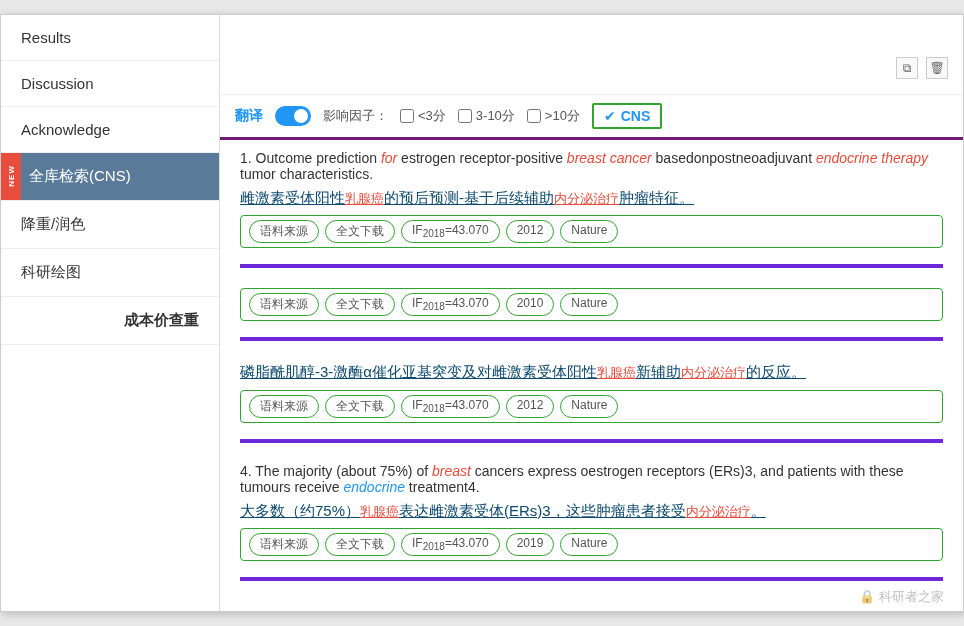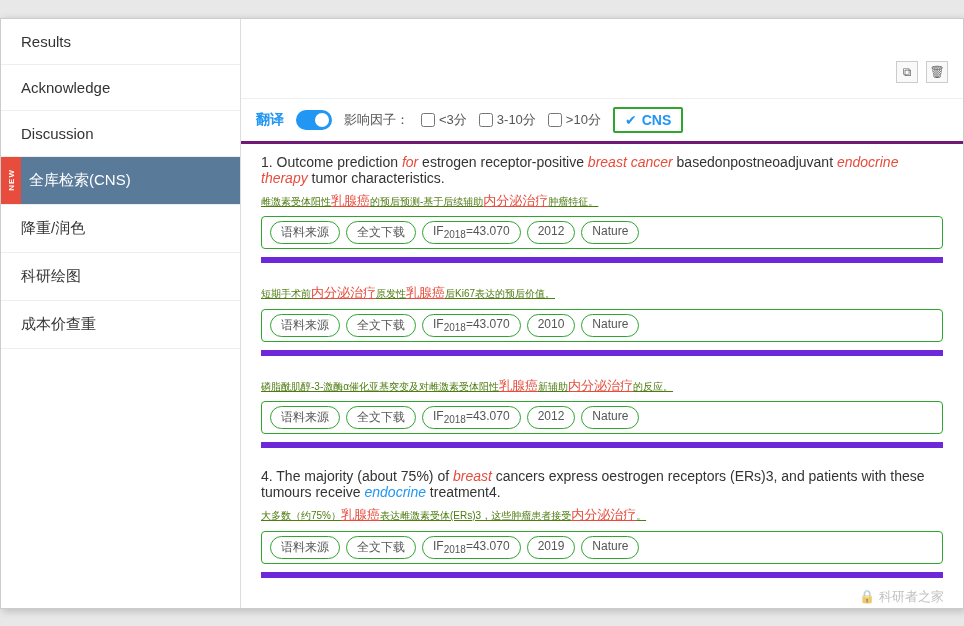--- a/index.html
+++ b/index.html
@@ -1,25 +1,25 @@
 <!DOCTYPE html>
 <html><head>
   <meta charset="utf-8">
   <style>
     * { box-sizing: border-box; margin: 0; padding: 0; }
     body { font-family: 'Arial', sans-serif; background: #e8e8e8; display: flex; justify-content: center; align-items: center; min-height: 100vh; }
     .container { width: 964px; background: #e8e8e8; display: flex; border: 1px solid #ccc; box-shadow: 2px 2px 8px rgba(0,0,0,0.2); }
     
     
-    .sidebar { width: 240px; background: #fff; border-right: 1px solid #ddd; flex-shrink: 0; }
+    .sidebar { width: 219px; background: #fff; border-right: 1px solid #ddd; flex-shrink: 0; }
     .sidebar-item { padding: 14px 20px; font-size: 15px; color: #333; cursor: pointer; border-bottom: 1px solid #eee; position: relative; }
     .sidebar-item-new { padding: 14px 20px 14px 28px; font-size: 15px; color: #333; cursor: pointer; border-bottom: 1px solid #eee; position: relative; background: #5a7a9a; color: #fff; }
     .new-badge-wrap { position: absolute; left: 0; top: 0; bottom: 0; width: 20px; background: #e74c3c; display: flex; align-items: center; justify-content: center; }
     .new-badge-text { color: #fff; font-size: 8px; font-weight: bold; writing-mode: vertical-rl; transform: rotate(180deg); letter-spacing: 1px; }
-    .sidebar-bold { font-weight: normal; color: #333; }
+    .sidebar-bold { font-weight: bold; color: #333; text-align: right; }
 
     
     .main { flex: 1; background: #fff; padding: 0; overflow: hidden; }
     
     
     .search-area { padding: 10px 15px; border-bottom: 1px solid #eee; min-height: 80px; display: flex; flex-direction: column; justify-content: flex-end; }
     .search-input-row { display: flex; justify-content: flex-end; gap: 8px; padding-bottom: 5px; }
     .search-icon-btn { width: 22px; height: 22px; border: 1px solid #ccc; background: #f9f9f9; cursor: pointer; display: flex; align-items: center; justify-content: center; font-size: 12px; color: #666; }
     
     
@@ -31,50 +31,50 @@
     .toggle-slider:before { position: absolute; content: ""; height: 14px; width: 14px; left: 3px; bottom: 3px; background: white; border-radius: 50%; transform: translateX(16px); }
     .if-label { color: #555; font-size: 13px; }
     .filter-option { display: flex; align-items: center; gap: 4px; font-size: 13px; color: #555; }
     .filter-option input[type=checkbox] { width: 14px; height: 14px; }
     .cns-box { border: 2px solid #2ea52e; padding: 3px 10px; display: flex; align-items: center; gap: 5px; border-radius: 2px; }
     .cns-check { color: #2196F3; font-size: 14px; }
     .cns-text { color: #2196F3; font-weight: bold; font-size: 14px; }
 
     
     .results-list { padding: 10px 20px; overflow-y: auto; max-height: 480px; }
-    .result-item { margin-bottom: 20px; padding-bottom: 8px; border-bottom: 6px solid #6d28d9; }
+    .result-item { margin-bottom: 20px; padding-bottom: 16px; border-bottom: 4px solid #6d28d9; }
     .result-number { color: #333; font-size: 14px; margin-bottom: 5px; }
     .result-title-cn { font-size: 13px; color: #2196F3; line-height: 1.5; margin-bottom: 6px; }
     .tag-box { border: 1px solid #2ea52e; border-radius: 20px; padding: 2px 10px; font-size: 12px; color: #555; cursor: pointer; }
     .tag-wrap { border: 1px solid #2ea52e; border-radius: 4px; padding: 4px 8px; display: flex; gap: 6px; flex-wrap: wrap; }
     
     
     .italic-red { font-style: italic; color: #e74c3c; }
     
     .italic-blue { font-style: italic; color: #2196F3; }
     
-    .cn-text { color: #4d7c0f; text-decoration: underline; font-size: 10px; }
+    .cn-text { color: #0c4a6e; text-decoration: underline; font-size: 15px; }
     .cn-red { color: #e74c3c; text-decoration: underline; font-size: 13px; }
     
     .watermark { position: fixed; bottom: 20px; right: 20px; color: rgba(150,150,150,0.6); font-size: 13px; }
   </style>
 </head>
 <body>
 
 <div class="container">
 
   <div class="sidebar">
     <div class="sidebar-item">
       <span>Results</span>
     </div>
     <div class="sidebar-item">
-      <span>Acknowledge</span>
+      <span>Discussion</span>
     </div>
     <div class="sidebar-item">
-      <span>Discussion</span>
+      <span>Acknowledge</span>
     </div>
     <div class="sidebar-item-new">
       <div class="new-badge-wrap">
         <span class="new-badge-text">NEW</span>
       </div>
       <span>全库检索(CNS)</span>
     </div>
     <div class="sidebar-item">
       <span>降重/润色</span>
     </div>
@@ -135,23 +135,20 @@
         <div class="tag-wrap">
           <span class="tag-box">语料来源</span>
           <span class="tag-box">全文下载</span>
           <span class="tag-box">IF<sub>2018</sub>=43.070</span>
           <span class="tag-box">2012</span>
           <span class="tag-box">Nature</span>
         </div>
       </div>
 
       <div class="result-item">
-        <div class="result-title-cn">
-          <span class="cn-text">短期手术前</span><span class="cn-red">内分泌治疗</span><span class="cn-text">原发性</span><span class="cn-red">乳腺癌</span><span class="cn-text">后Ki67表达的预后价值。</span>
-        </div>
         <div class="tag-wrap">
           <span class="tag-box">语料来源</span>
           <span class="tag-box">全文下载</span>
           <span class="tag-box">IF<sub>2018</sub>=43.070</span>
           <span class="tag-box">2010</span>
           <span class="tag-box">Nature</span>
         </div>
       </div>
 
       <div class="result-item">

